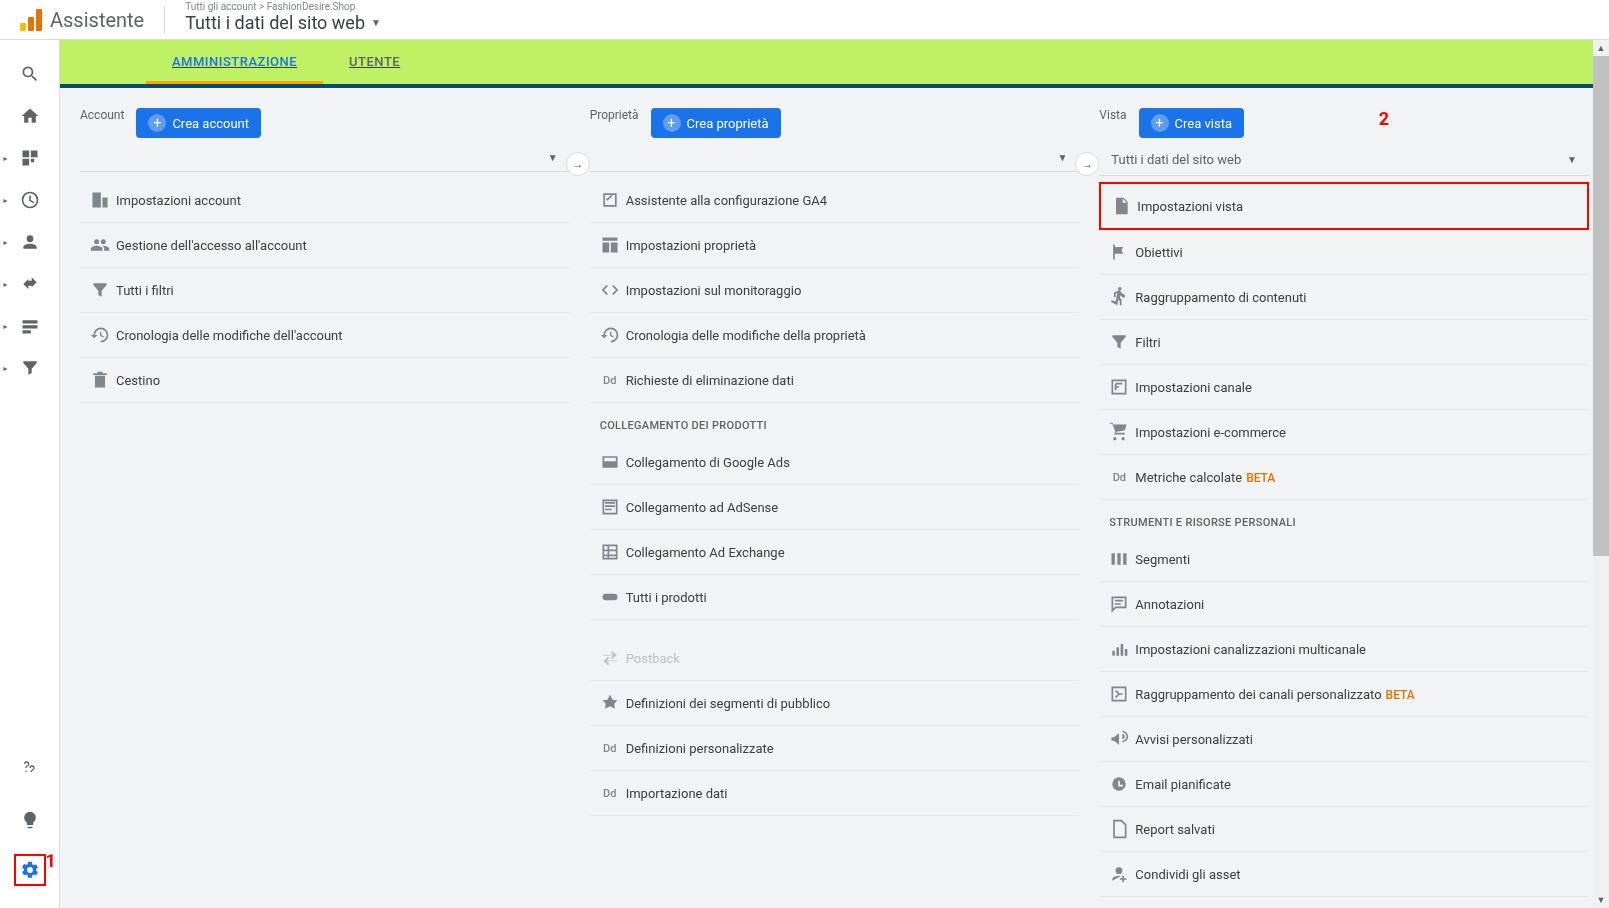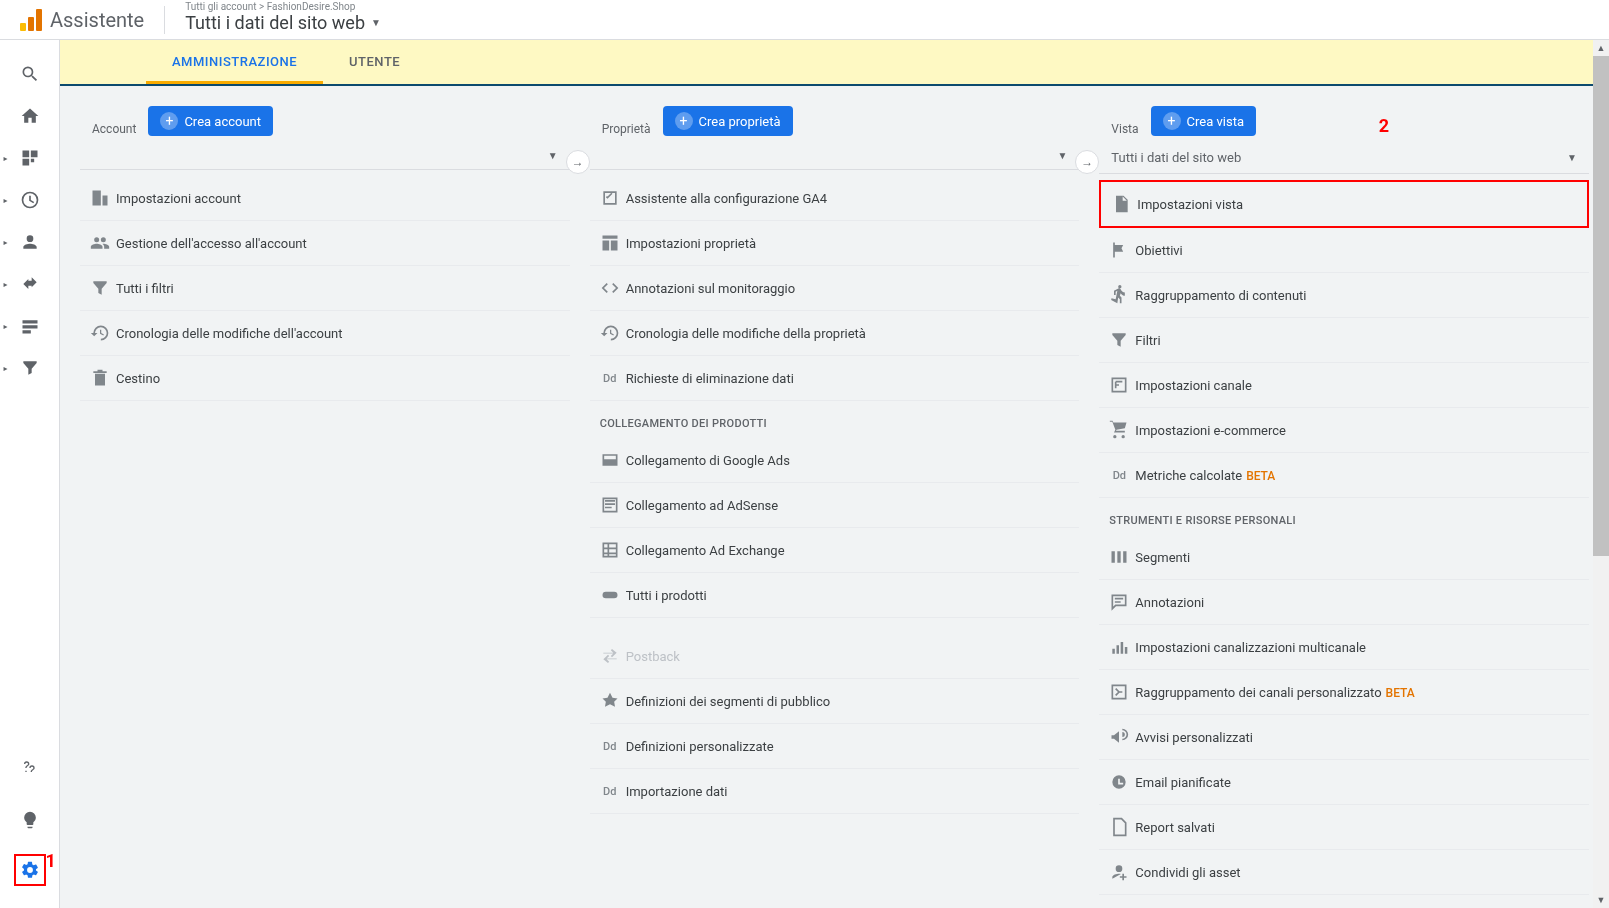--- a/index.html
+++ b/index.html
@@ -26,29 +26,29 @@
 .sidenav-item svg { width: 20px; height: 20px; fill: #5f6368; }
 .sidenav-item.expandable::before { content: '▸'; position: absolute; left: -10px; font-size: 8px; color: #5f6368; }
 .sidenav-bottom { margin-top: auto; margin-bottom: 12px; display: flex; flex-direction: column; align-items: center; gap: 8px; }
 .admin-icon-box { border: 2px solid red; padding: 2px; }
 .admin-icon-box svg { fill: #1a73e8; }
 
 .annot { position: absolute; color: red; font-weight: bold; font-size: 18px; }
 
 .main { flex: 1; background: #f1f3f4; overflow: auto; }
 
-.tabs { background: #fef9c3; padding-left: 86px; border-bottom: 2px solid #0c4a6e; display: flex; }
+.tabs { background: #bef264; padding-left: 86px; border-bottom: 4px solid #0c4a6e; display: flex; text-decoration: underline; }
 .tab { padding: 14px 26px 12px; font-size: 13px; font-weight: 500; letter-spacing: 0.5px; color: #5f6368; cursor: pointer; }
 .tab.active { color: #1a73e8; border-bottom: 3px solid #f9ab00; }
 
 .columns { display: flex; padding: 20px; gap: 0; }
 .col { flex: 1; position: relative; }
 .col + .col { margin-left: 20px; }
 
-.col-head { display: flex; align-items: flex-end; gap: 12px; margin-bottom: 6px; padding-left: 0; height: 30px; margin-left: 12px; }
+.col-head { display: flex; align-items: flex-start; gap: 12px; margin-bottom: 6px; padding-left: 0; height: 30px; }
 .col-head-label { font-size: 12px; color: #5f6368; }
 .btn-create { background: #1a73e8; color: #fff; border: none; border-radius: 4px; padding: 6px 12px; font-size: 13px; display: flex; align-items: center; gap: 6px; cursor: pointer; }
 .btn-create .plus { width: 18px; height: 18px; border-radius: 50%; background: rgba(255,255,255,0.3); display: flex; align-items: center; justify-content: center; font-size: 14px; }
 
 .selector { border-bottom: 1px solid #dadce0; padding: 8px 12px; font-size: 13px; color: #5f6368; display: flex; justify-content: space-between; align-items: center; cursor: pointer; margin-bottom: 6px; }
 .selector .arr { font-size: 10px; }
 
 .list { }
 .item { display: flex; align-items: center; padding: 12px 10px; border-bottom: 1px solid #e8eaed; cursor: pointer; font-size: 13px; color: #3c4043; gap: 6px; }
 .item .icn { width: 20px; height: 20px; display: flex; align-items: center; justify-content: center; color: #80868b; flex-shrink: 0; }
@@ -250,21 +250,21 @@
                 </svg>
               </span>
               <span>Impostazioni proprietà</span>
             </div>
           <div class="item">
               <span class="icn">
                 <svg viewBox="0 0 24 24">
                   <path d="M9.4 16.6L4.8 12l4.6-4.6L8 6l-6 6 6 6zM14.6 16.6L19.2 12l-4.6-4.6L16 6l6 6-6 6z"></path>
                 </svg>
               </span>
-              <span>Annotazioni sul monitoraggio</span>
+              <span>Impostazioni sul monitoraggio</span>
             </div>
           <div class="item">
               <span class="icn">
                 <svg viewBox="0 0 24 24">
                   <path d="M13 3a9 9 0 00-9 9H1l4 4 4-4H6a7 7 0 117 7v2a9 9 0 000-18zm-1 5v5l4 2 .7-1.2-3.2-1.8V8z"></path>
                 </svg>
               </span>
               <span>Cronologia delle modifiche della proprietà</span>
             </div>
           <div class="item">

